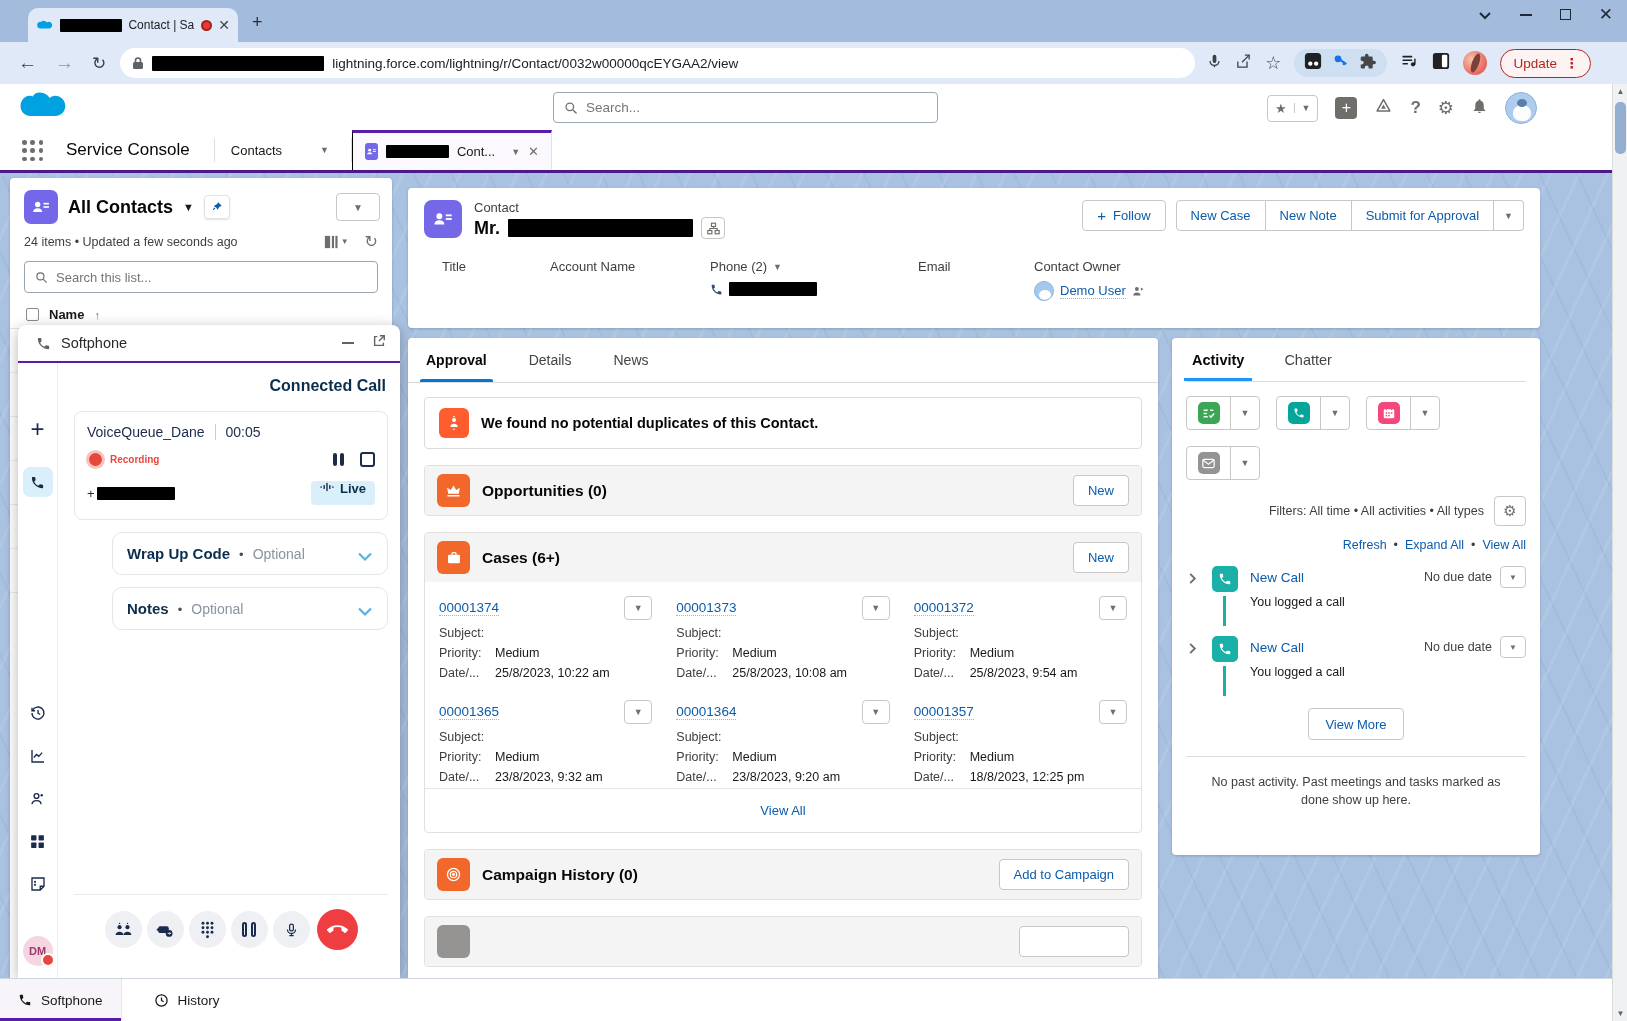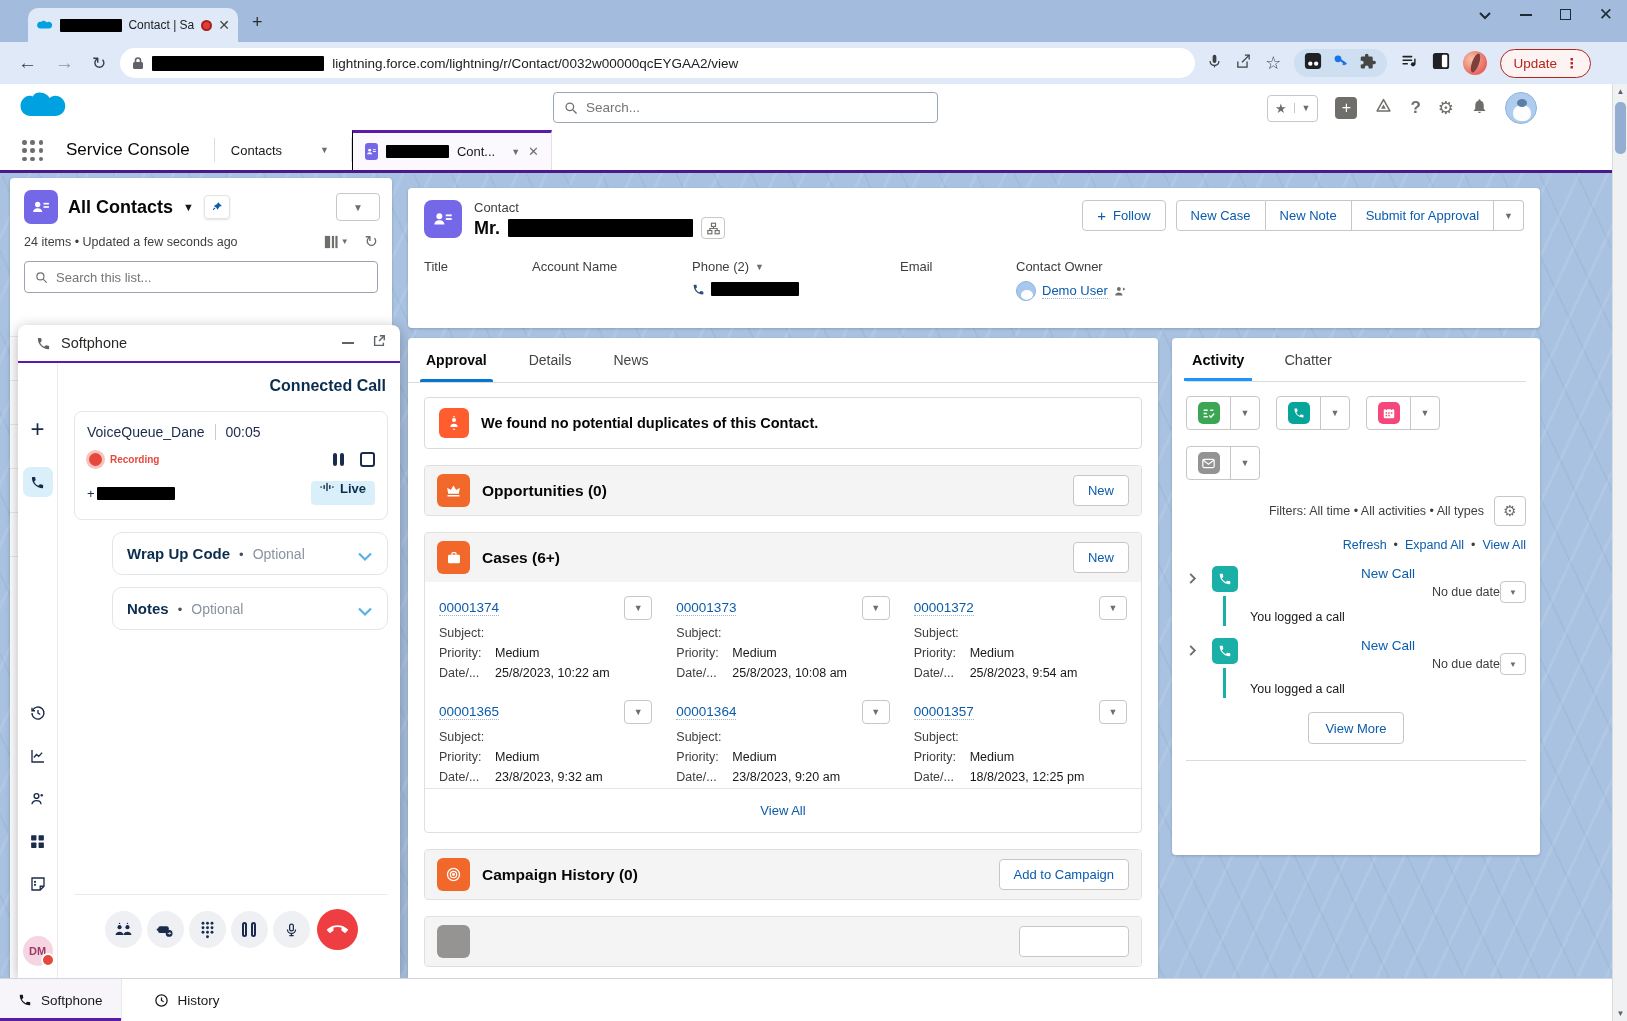--- a/index.html
+++ b/index.html
@@ -115,21 +115,21 @@
   .rc-ent { font-size:13px; color:#3e3e3c; }
   .rc-name { display:flex; align-items:center; gap:8px; margin-top:2px; }
   .rc-name b { font-size:18px; color:#080707; }
   .hier-btn { width:24px; height:22px; border:1px solid #c9c7c5; border-radius:4px; display:flex; align-items:center; justify-content:center; }
   .rc-actions { margin-left:auto; display:flex; align-items:center; gap:10px; }
   .btn { height:31px; border:1px solid #c9c7c5; background:#fff; border-radius:4px; color:#0b5cab; font-size:13px; display:flex; align-items:center; padding:0 14px; font-family:inherit; }
   .btn-grp { display:flex; }
   .btn-grp .btn { border-radius:0; border-left-width:0; }
   .btn-grp .btn:first-child { border-radius:4px 0 0 4px; border-left-width:1px; }
   .btn-grp .btn:last-child { border-radius:0 4px 4px 0; padding:0 10px; font-size:9px; color:#706e6b;}
-  .rc-fields { display:flex; margin-top:20px; margin-left:0; }
+  .rc-fields { display:flex; margin-top:20px; margin-left:18px; }
   .fld { margin-right:28px; }
   .fld-l { font-size:13px; color:#3e3e3c; display:flex; gap:6px; align-items:center;}
   .fld-v { margin-top:7px; font-size:13px; color:#181818; display:flex; align-items:center; gap:6px; min-height:16px;}
   .link { color:#0b5cab; text-decoration:none; border-bottom:1px dotted #9bb8d3; cursor:pointer; }
   .mini-astro { width:20px; height:20px; border-radius:50%; background:#a6c8ec; position:relative; overflow:hidden; flex:none; border:1px solid #8fb4dd;}
   .mini-astro:before{content:"";position:absolute;left:4px;top:8px;width:12px;height:10px;background:#fff;border-radius:50%;}
 
   
   .main-card { position:absolute; left:408px; top:338px; width:750px; height:640px; background:#fff; border-radius:4px 4px 0 0; box-shadow:0 1px 3px rgba(0,0,0,.18); overflow:hidden; }
   .tabs { display:flex; gap:42px; padding:0 18px; border-bottom:1px solid #dddbda; height:45px; align-items:center; }
@@ -169,23 +169,23 @@
   .gear-btn { width:32px; height:30px; border:1px solid #c9c7c5; border-radius:4px; display:flex; align-items:center; justify-content:center; color:#706e6b; font-size:15px;}
   .act-links { display:flex; justify-content:flex-end; gap:7px; margin-top:12px; font-size:12.5px; }
   .act-links a { border-bottom:none; }
   .act-links .d { color:#3e3e3c; }
   .upco { margin-top:14px; background:#f2f2f2; border-radius:4px; height:31px; display:flex; align-items:center; gap:10px; padding:0 10px; }
   .upco b { font-size:13.5px; color:#080707; }
   .tl-item { position:relative; margin-top:14px; min-height:56px; }
   .tl-exp { position:absolute; left:2px; top:5px; color:#706e6b; }
   .tl-icon { position:absolute; left:26px; top:0; width:26px; height:26px; border-radius:5px; background:#1ab0a8; display:flex; align-items:center; justify-content:center; }
   .tl-line { position:absolute; left:37px; top:30px; width:3px; height:30px; background:#1ab0a8; }
-  .tl-head { display:flex; align-items:center; padding-left:64px;flex-direction:column; }
+  .tl-head { display:flex; align-items:center; padding-left:64px; }
   .tl-title { font-size:13.5px; }
-  .tl-right { margin-left:auto; display:flex; align-items:center; gap:0; }
+  .tl-right { margin-left:auto; display:flex; align-items:center; gap:8px; }
   .tl-due { font-size:12.5px; color:#3e3e3c; }
   .tl-dd { width:26px; height:22px; border:1px solid #c9c7c5; border-radius:4px; display:flex; align-items:center; justify-content:center; font-size:8px; color:#706e6b;}
   .tl-detail { padding-left:64px; margin-top:7px; font-size:12.5px; color:#181818; }
   .viewmore { margin:16px auto 0 auto; display:block; width:96px; height:32px; border:1px solid #c9c7c5; border-radius:4px; background:#fff; color:#0b5cab; font-size:13px; font-family:inherit;}
   .act-div { border-top:1px solid #dddbda; margin-top:16px; }
   .act-empty { margin:16px auto 0 auto; width:320px; text-align:center; font-size:12.5px; color:#3e3e3c; line-height:1.45; }
 
   
   .utilbar { position:absolute; left:0; top:978px; width:1612px; height:43px; background:#fff; border-top:1px solid #cfd6e0; display:flex; }
   .util-tab { display:flex; align-items:center; gap:9px; padding:0 18px; font-size:13.5px; color:#181818; position:relative; }
@@ -392,20 +392,25 @@
       </span>
     </div>
     <div class="lp-search">
       <span style="display:inline-flex;color:#706e6b;">
           <svg width="13" height="13" viewBox="0 0 24 24" fill="none" stroke="currentColor" stroke-width="2.2">
             <circle cx="10" cy="10" r="6.5"></circle>
             <path d="M15.5 15.5L21.5 21.5"></path>
           </svg>
         </span>
       <input readonly="" placeholder="Search this list..." style="">
+    </div>
+    <div class="lp-namerow">
+      <span class="cbx"></span>
+      <span class="lp-name">Name</span>
+      <span style="color:#706e6b;font-size:11px;">↑</span>
     </div>
     <div class="lp-row"></div>
     <div class="lp-row"></div>
     <div class="lp-row"></div>
     <div class="lp-row"></div>
     <div class="lp-row"></div>
     <div class="lp-row"></div>
   </div>
 
   <div class="softphone">
@@ -954,20 +959,21 @@
         <span class="tl-right">
           <span class="tl-due">No due date</span>
           <span class="tl-dd">▼</span>
         </span>
       </div>
       <div class="tl-detail">You logged a call</div>
     </div>
 
     <button class="viewmore">View More</button>
     <div class="act-div"></div>
+    <div class="act-empty">No past activity. Past meetings and tasks marked as done show up here.</div>
   </div>
 
   <div class="utilbar">
     <div class="util-tab active">
       <svg width="14" height="14" viewBox="0 0 24 24" fill="#181818">
           <path d="M6.62 10.79c1.44 2.83 3.76 5.14 6.59 6.59l2.2-2.21c.27-.27.67-.36 1.02-.24 1.12.37 2.33.57 3.57.57.55 0 1 .45 1 1V20c0 .55-.45 1-1 1-9.39 0-17-7.61-17-17 0-.55.45-1 1-1h3.5c.55 0 1 .45 1 1 0 1.25.2 2.45.57 3.57.11.35.03.74-.25 1.02l-2.2 2.2z"></path>
         </svg>
       <span>Softphone</span>
     </div>
     <div class="util-tab" style="margin-left:14px;">

